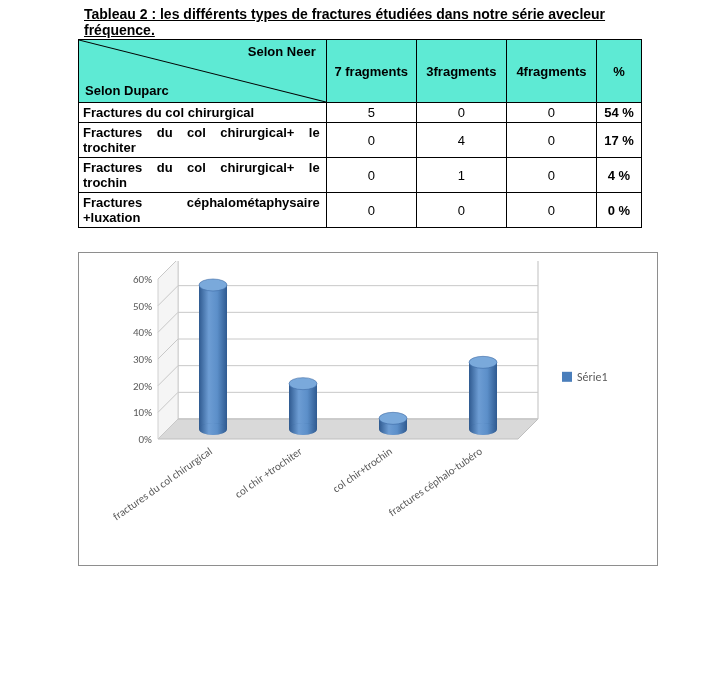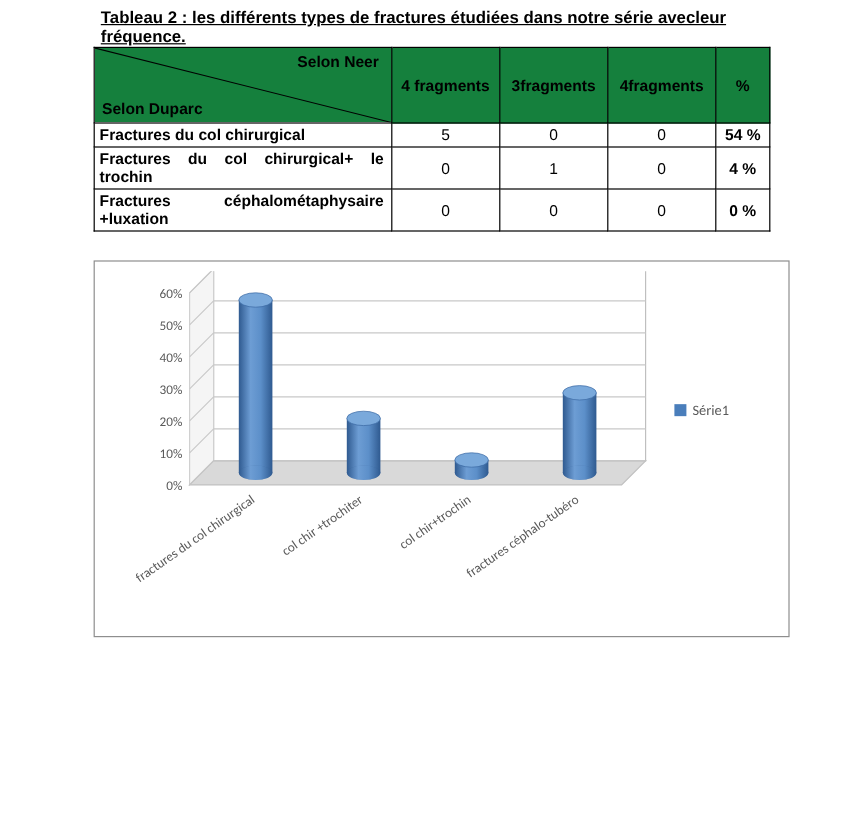--- a/index.html
+++ b/index.html
@@ -1,20 +1,20 @@
 <!DOCTYPE html>
 <html><head>
 <meta charset="utf-8">
 <style>
   html,body{margin:0;padding:0;background:#fff;font-family:"Trebuchet MS","Segoe UI",Arial,sans-serif;color:#000;}
   .page{width:584px;margin:0 auto;padding:6px 10px 10px 10px;box-sizing:border-box;}
   .caption{font-weight:bold;text-decoration:underline;font-size:14px;text-align:left;margin:0 0 1px 6px;}
   table{border-collapse:collapse;width:100%;table-layout:fixed;}
   th,td{border:1px solid #000;padding:2px 6px;font-size:13px;vertical-align:middle;}
-  .hdr td{background:#15803d;font-weight:bold;text-align:center;height:58px;}
+  .hdr td{background:#5eead4;font-weight:bold;text-align:center;height:58px;}
   .hdr td.diag{text-align:left;position:relative;padding:0;}
   .diag-inner{position:relative;width:100%;height:100%;}
   .diag-line{position:absolute;left:0;top:0;width:100%;height:100%;}
   .top-lbl{position:absolute;top:4px;right:10px;font-weight:bold;}
   .bot-lbl{position:absolute;bottom:4px;left:6px;font-weight:bold;}
   .rowlbl{text-align:left;font-weight:bold;padding-left:4px;}
   .num{text-align:center;}
   .pct{text-align:center;font-weight:bold;}
   .footrow td{font-weight:bold;}
   col.c0{width:44%;} col.c1{width:16%;} col.c2{width:16%;} col.c3{width:16%;} col.c4{width:8%;}
@@ -41,32 +41,39 @@
         <tr class="hdr">
     <td class="diag">
       <div class="diag-inner">
         <svg class="diag-line" viewBox="0 0 100 58" preserveAspectRatio="none">
           <line x1="0" y1="0" x2="100" y2="58" stroke="#000" stroke-width="0.8"></line>
         </svg>
         <span class="top-lbl">Selon Neer</span>
         <span class="bot-lbl">Selon Duparc</span>
       </div>
     </td>
-    <td>4 fragments</td>
+    <td>7 fragments</td>
     <td>3fragments</td>
     <td>4fragments</td>
     <td>%</td>
   </tr>
 
   <tr>
     <td class="rowlbl">Fractures du col chirurgical</td>
     <td class="num">5</td>
     <td class="num">0</td>
     <td class="num">0</td>
     <td class="pct">54 %</td>
+  </tr>
+  <tr>
+    <td class="rowlbl" style="text-align:justify">Fractures du col chirurgical+ le trochiter</td>
+    <td class="num">0</td>
+    <td class="num">4</td>
+    <td class="num">0</td>
+    <td class="pct">17 %</td>
   </tr>
   <tr>
     <td class="rowlbl" style="text-align:justify">Fractures du col chirurgical+ le trochin</td>
     <td class="num">0</td>
     <td class="num">1</td>
     <td class="num">0</td>
     <td class="pct">4 %</td>
   </tr>
   <tr>
     <td class="rowlbl" style="text-align:justify">Fractures céphalométaphysaire +luxation</td>

